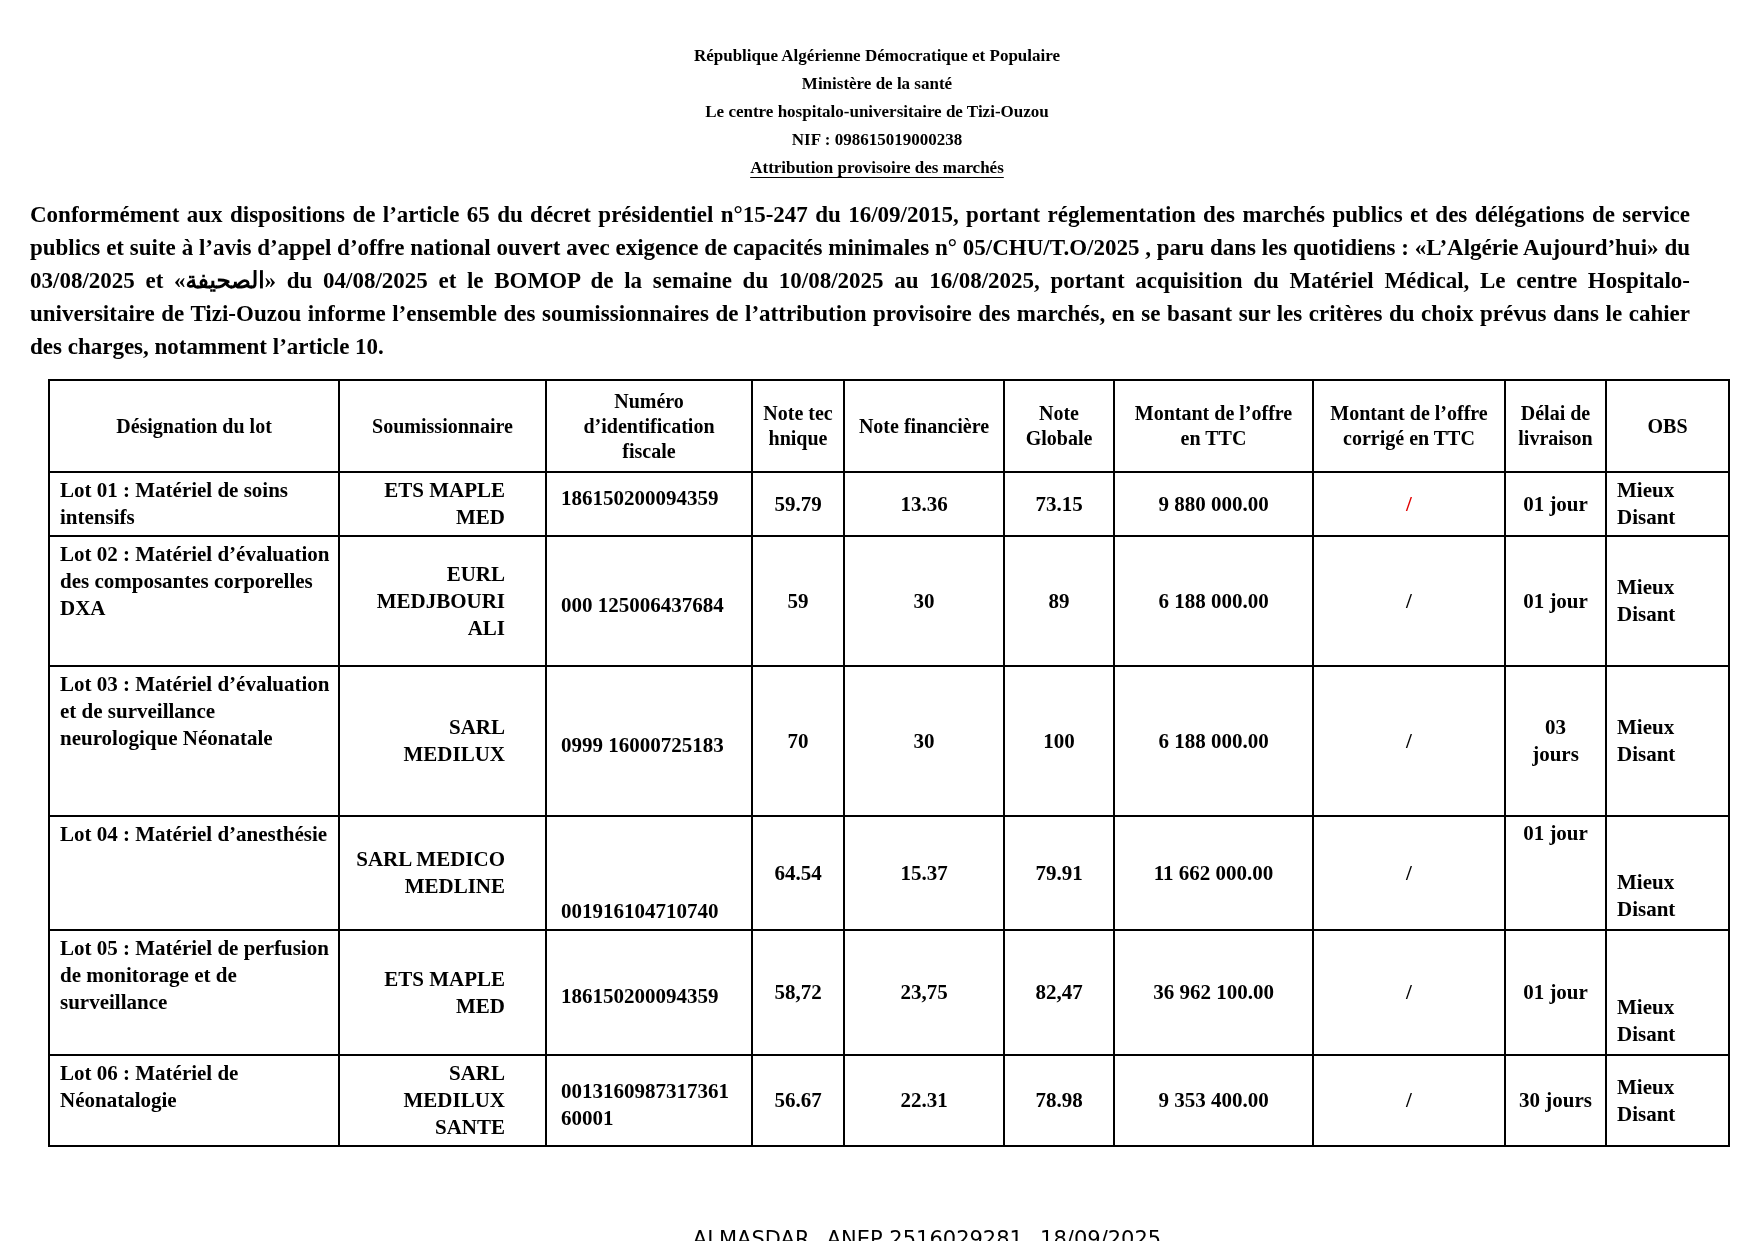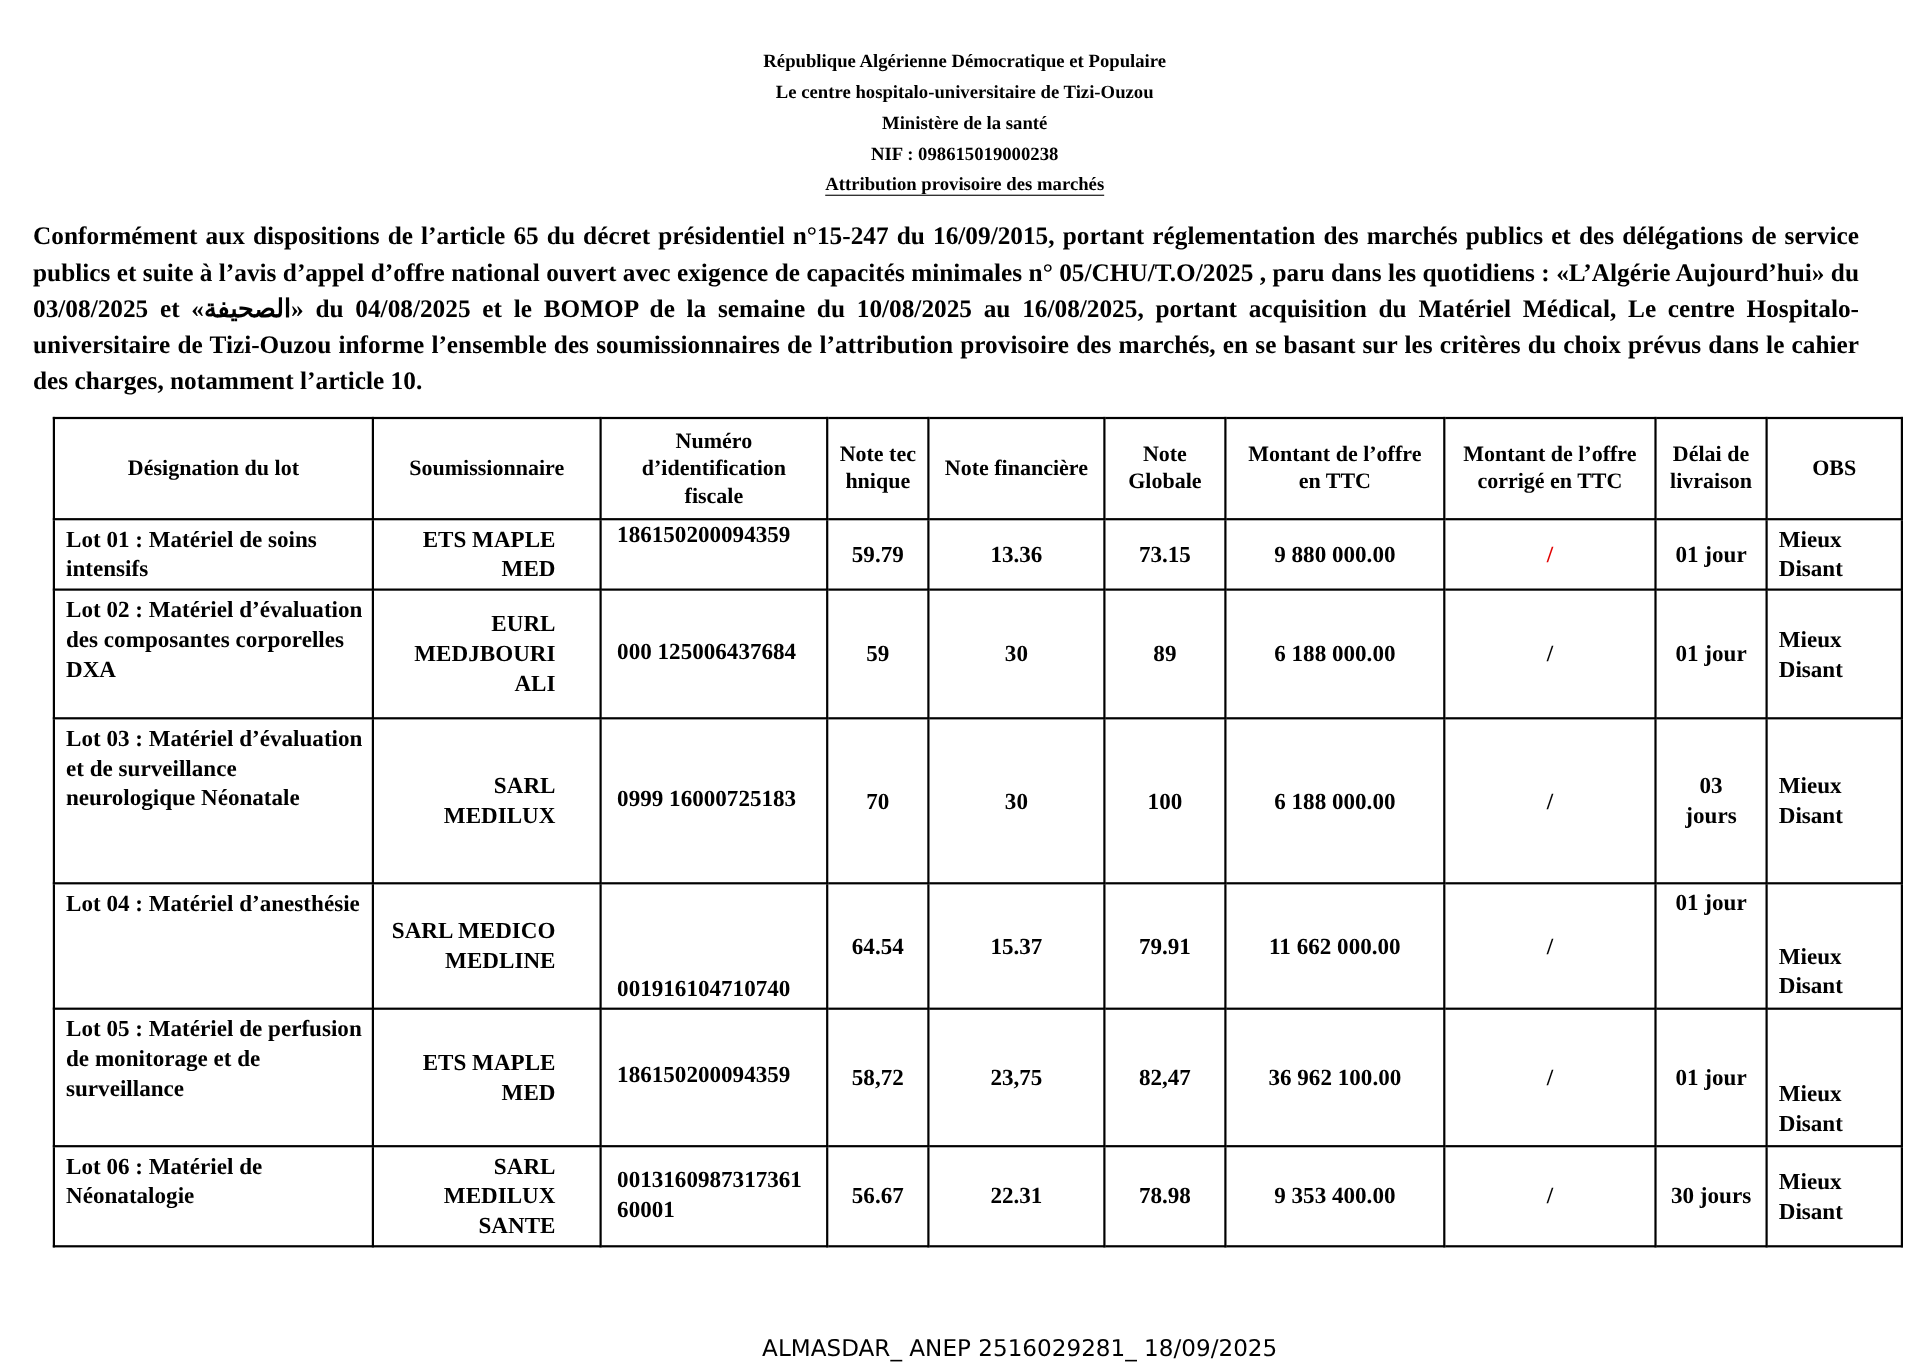--- a/index.html
+++ b/index.html
@@ -27,26 +27,26 @@
     font-size:20px; line-height:25px; font-weight:bold;
     text-align:center; vertical-align:middle; padding:2px 8px;
   }
   th.th-tech { overflow-wrap:anywhere; word-break:break-all; padding:2px 6px;margin-top:32px; }
   td {
     font-size:21px; line-height:27px;
     text-align:center; vertical-align:middle; padding:3px 6px;
   }
   td.designation { text-align:left; vertical-align:top; padding:4px 8px 4px 10px; }
   td.supplier    { text-align:right; padding:4px 40px 4px 12px; }
-  td.nif         { text-align:left; padding:0 8px 4px 14px; }
+  td.nif         { text-align:left; padding:12px 8px 4px 14px; }
   td.obs         { text-align:left; padding-left:10px; padding-right:4px; }
 
   tr.rh { height:92px; }
   tr.r1 { height:63px; }
-  tr.r2 { height:117px; }
+  tr.r2 { height:130px; }
   tr.r3 { height:150px; }
   tr.r4 { height:114px; }
   tr.r5 { height:125px; }
   tr.r6 { height:65px; }
 
   tr.r1 td.supplier, tr.r1 td.nif { vertical-align:top; }
   tr.r4 td.nif  { vertical-align:bottom;margin-top:12px; }
   tr.r4 td.delai{ vertical-align:top; }
   tr.r4 td.obs, tr.r5 td.obs { vertical-align:bottom; padding-bottom:6px; }
   td.delai.wrap-delai { padding-left:18px; padding-right:18px; }
@@ -59,22 +59,22 @@
     font-weight:normal; font-size:21px;
   }
 </style>
 </head>
 <body>
 
 <div class="page">
 
   <div class="doc-header">
     <div>République Algérienne Démocratique et Populaire</div>
+    <div>Ministère de la santé</div>
     <div>Le centre hospitalo-universitaire  de  Tizi-Ouzou</div>
-    <div>Ministère de la santé</div>
     <div>NIF : 098615019000238</div>
     <div class="doc-title">Attribution provisoire des marchés</div>
   </div>
 
   <p class="intro">Conformément aux dispositions de l’article 65 du décret présidentiel n°15-247 du 16/09/2015, portant réglementation des marchés publics et des délégations de service publics  et suite à l’avis d’appel d’offre national ouvert avec exigence de capacités minimales n° 05/CHU/T.O/2025 , paru dans les quotidiens : «L’Algérie Aujourd’hui» du 03/08/2025 et «الصحيفة» du 04/08/2025 et le BOMOP de la semaine du 10/08/2025  au  16/08/2025, portant acquisition du Matériel Médical, Le centre Hospitalo-universitaire de Tizi-Ouzou informe l’ensemble des soumissionnaires de l’attribution provisoire des marchés, en se basant sur les critères du choix prévus dans le cahier des charges, notamment l’article 10.</p>
 
   <table class="awards">
     <colgroup>
       <col style="width:290px">
         <col style="width:207px">

